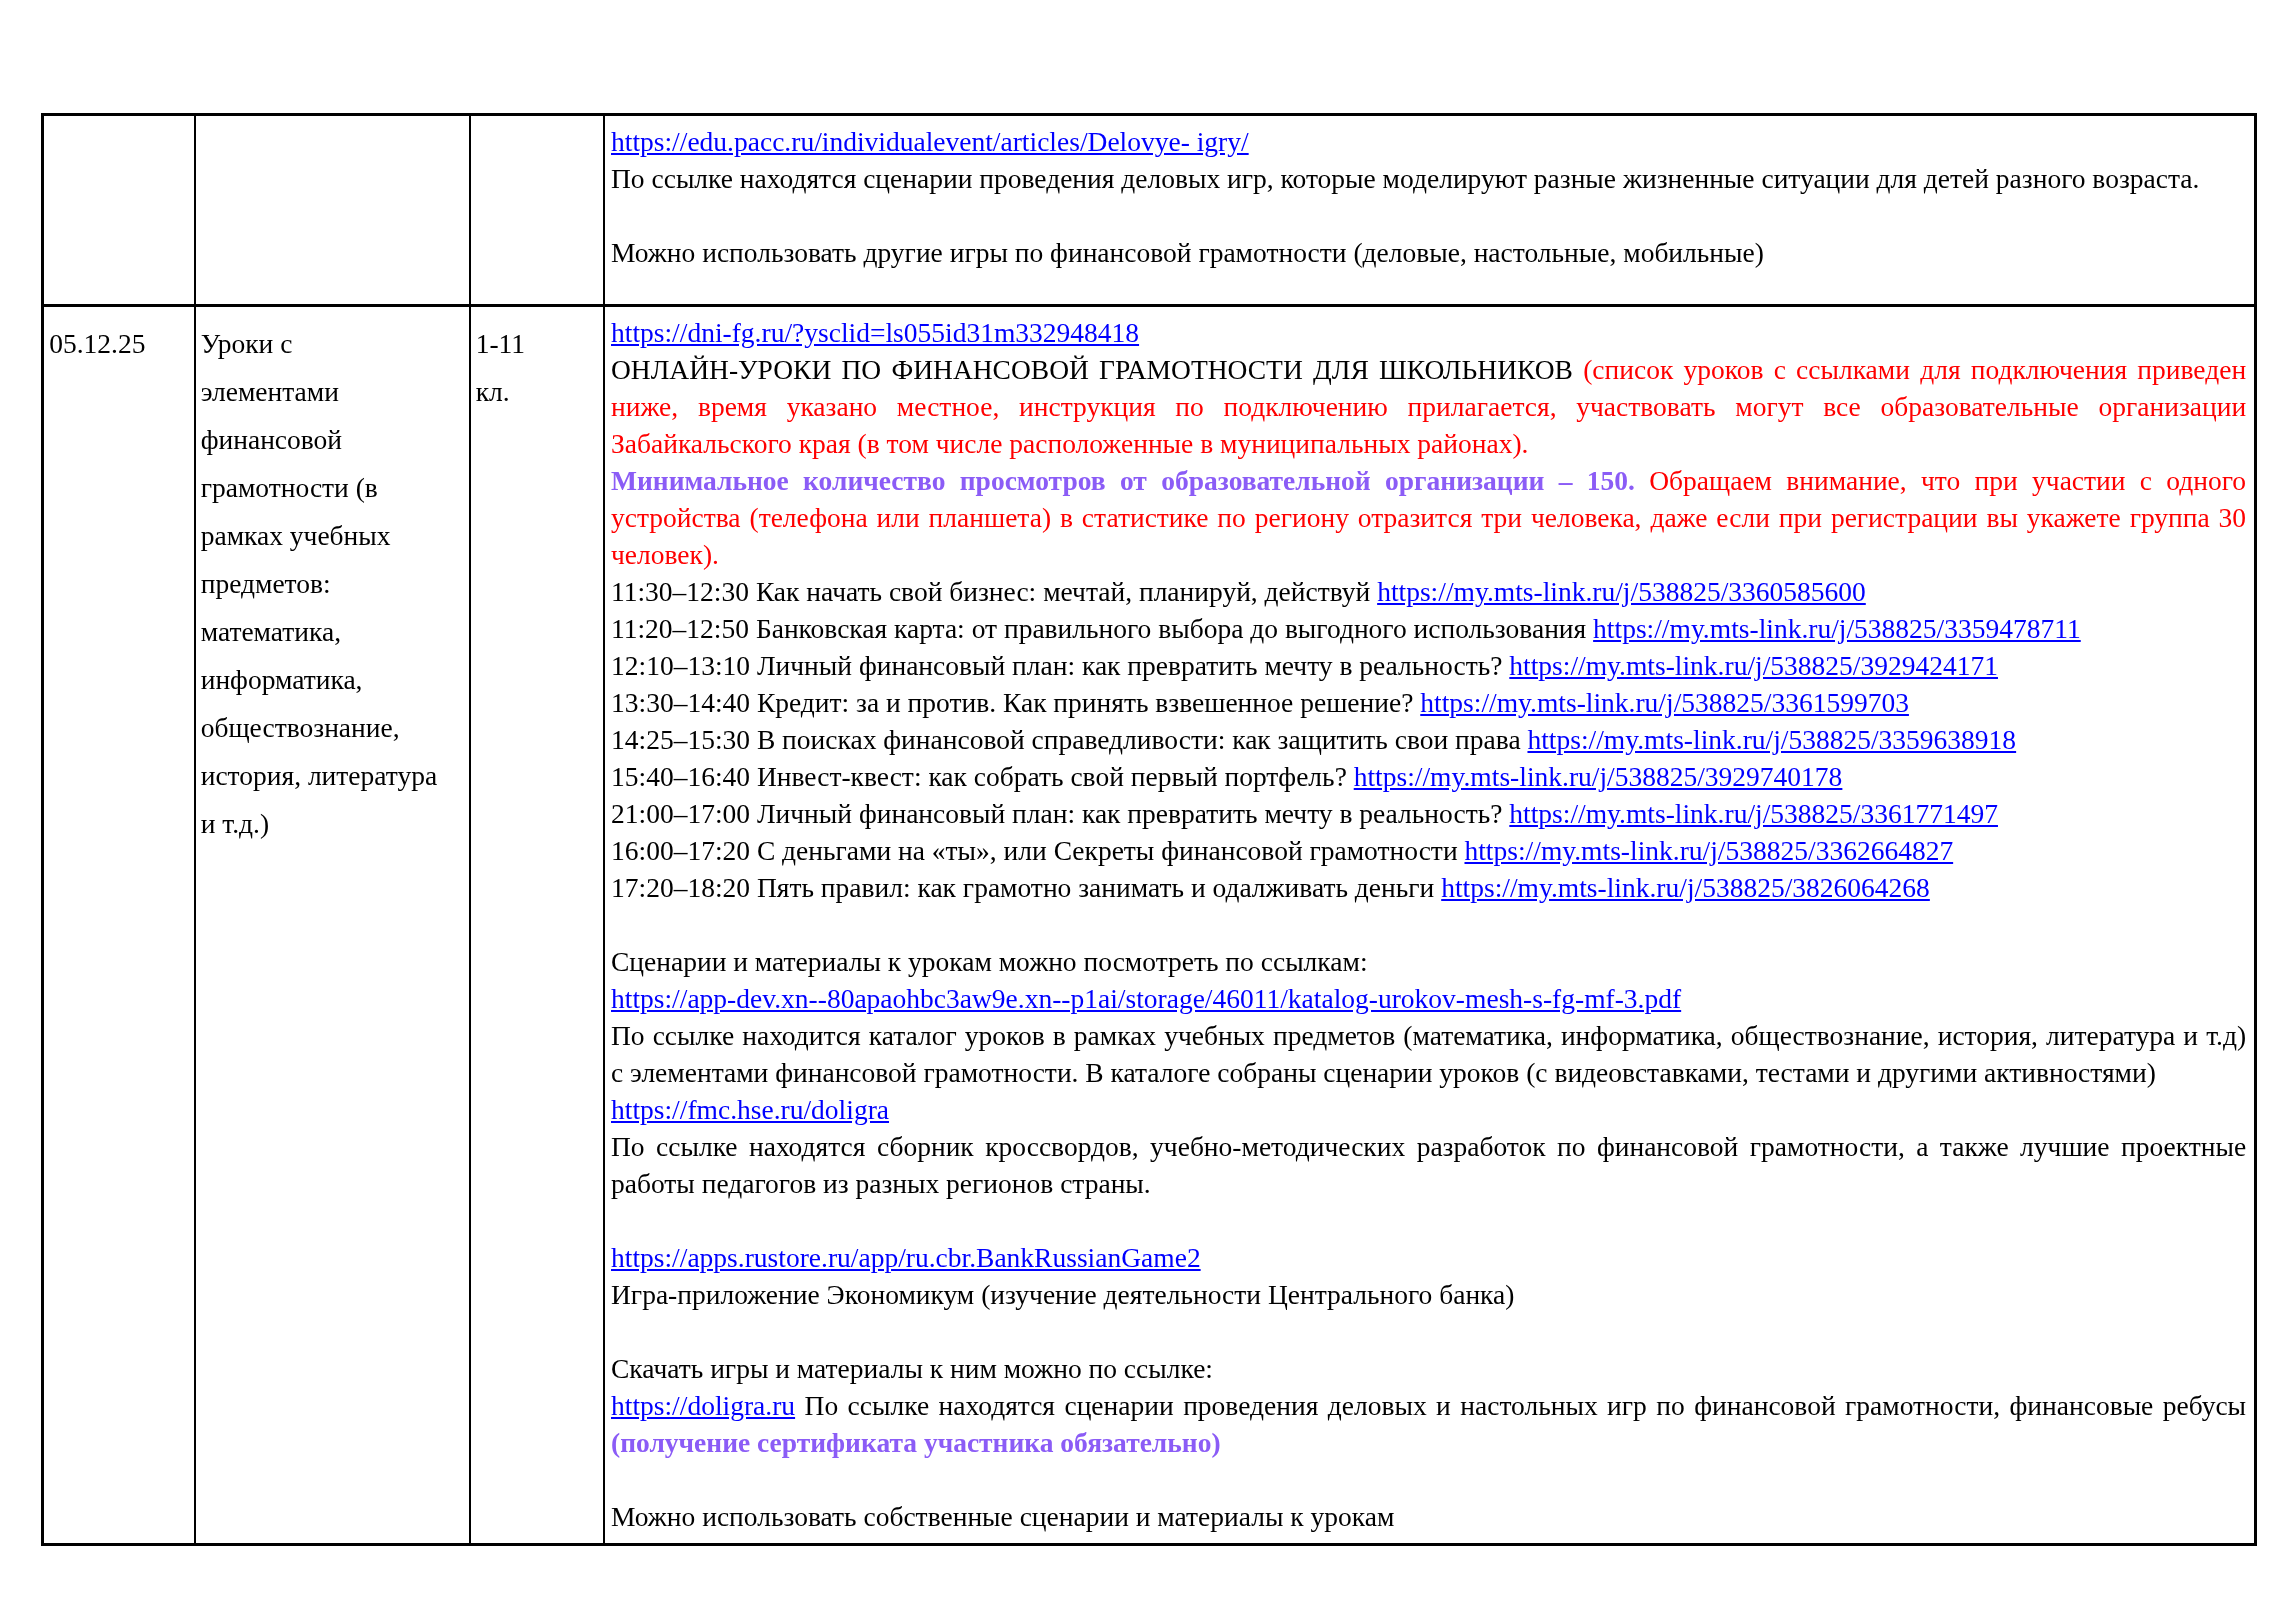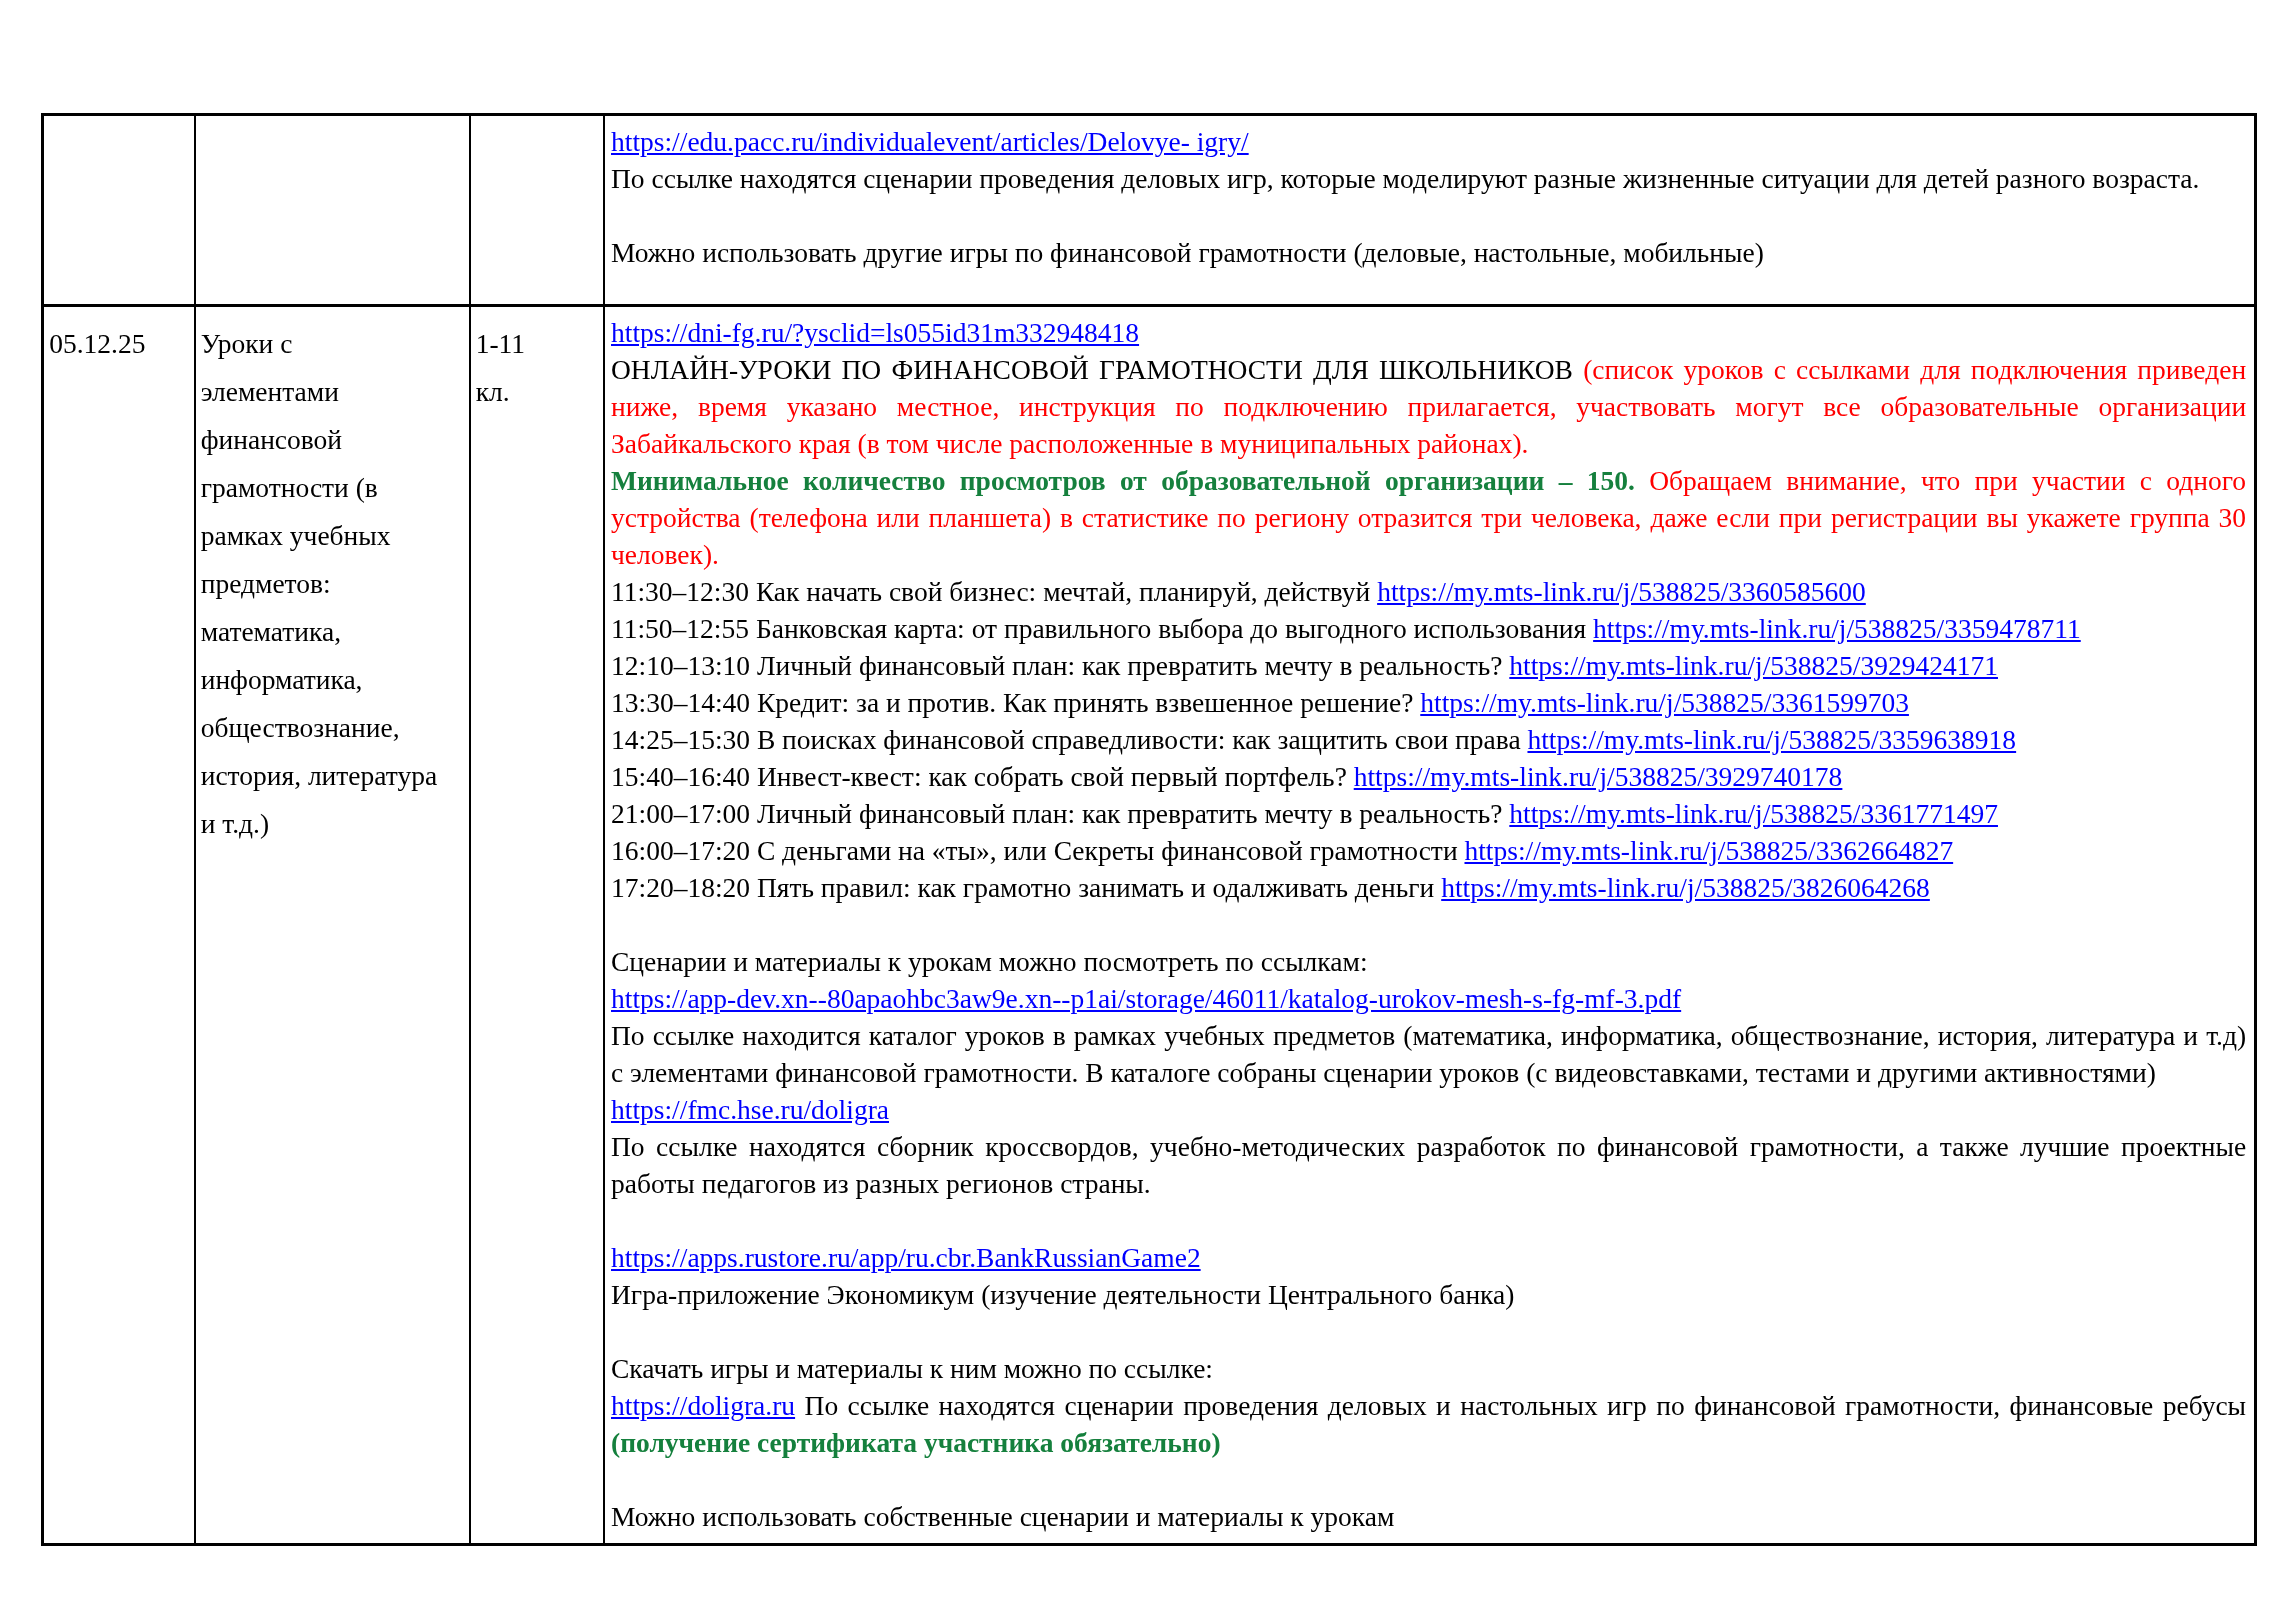--- a/index.html
+++ b/index.html
@@ -35,21 +35,21 @@
     line-height:37px;
     padding:6.5px 7.9px 7.9px 6.5px;
   }
   tr.r1 td { height:170px; }
   p { margin:0; }
   .just { text-align:justify; }
   .blank { height:37px; }
   .link { color:#0000ff; text-decoration:underline; cursor:pointer; }
   .b  { font-weight:normal; }
   .red { color:#ff0000; }
-  .rb { color:#15803d; font-weight:bold; }
+  .rb { color:#8b5cf6; font-weight:bold; }
 </style>
 </head>
 <body>
 
 <div class="page">
   <table class="doc">
     <colgroup>
       <col style="width:152px">
       <col style="width:275px">
       <col style="width:134px">
@@ -86,21 +86,21 @@
 кл.</td>
       <td class="c-main">
 
         <p><a class="link b">https://dni-fg.ru/?ysclid=ls055id31m332948418</a></p>
 
         <p class="just"><span class="b">ОНЛАЙН-УРОКИ ПО ФИНАНСОВОЙ ГРАМОТНОСТИ ДЛЯ ШКОЛЬНИКОВ</span> <span class="red">(список уроков с ссылками для подключения приведен ниже, время указано местное, инструкция по подключению прилагается, участвовать могут все образовательные организации Забайкальского края (в том числе расположенные в муниципальных районах).</span></p>
 
         <p class="just"><span class="rb">Минимальное количество просмотров от образовательной организации – 150.</span> <span class="red">Обращаем внимание, что при участии с одного устройства (телефона или планшета) в статистике по региону отразится три человека, даже если при регистрации вы укажете группа 30 человек).</span></p>
 
         <p><span>11:30–12:30 Как начать свой бизнес: мечтай, планируй, действуй</span> <a class="link">https://my.mts-link.ru/j/538825/3360585600</a></p>
-        <p><span>11:50–12:55 Банковская карта: от правильного выбора до выгодного использования</span> <a class="link">https://my.mts-link.ru/j/538825/3359478711</a></p>
+        <p><span>11:20–12:50 Банковская карта: от правильного выбора до выгодного использования</span> <a class="link">https://my.mts-link.ru/j/538825/3359478711</a></p>
         <p><span>12:10–13:10 Личный финансовый план: как превратить мечту в реальность?</span> <a class="link">https://my.mts-link.ru/j/538825/3929424171</a></p>
         <p><span>13:30–14:40 Кредит: за и против. Как принять взвешенное решение?</span> <a class="link">https://my.mts-link.ru/j/538825/3361599703</a></p>
         <p><span>14:25–15:30 В поисках финансовой справедливости: как защитить свои права</span> <a class="link">https://my.mts-link.ru/j/538825/3359638918</a></p>
         <p><span>15:40–16:40 Инвест-квест: как собрать свой первый портфель?</span> <a class="link">https://my.mts-link.ru/j/538825/3929740178</a></p>
         <p><span>21:00–17:00 Личный финансовый план: как превратить мечту в реальность?</span> <a class="link">https://my.mts-link.ru/j/538825/3361771497</a></p>
         <p><span>16:00–17:20 С деньгами на «ты», или Секреты финансовой грамотности</span> <a class="link">https://my.mts-link.ru/j/538825/3362664827</a></p>
         <p><span>17:20–18:20 Пять правил: как грамотно занимать и одалживать деньги</span> <a class="link">https://my.mts-link.ru/j/538825/3826064268</a></p>
 
         <p class="blank"></p>
 

